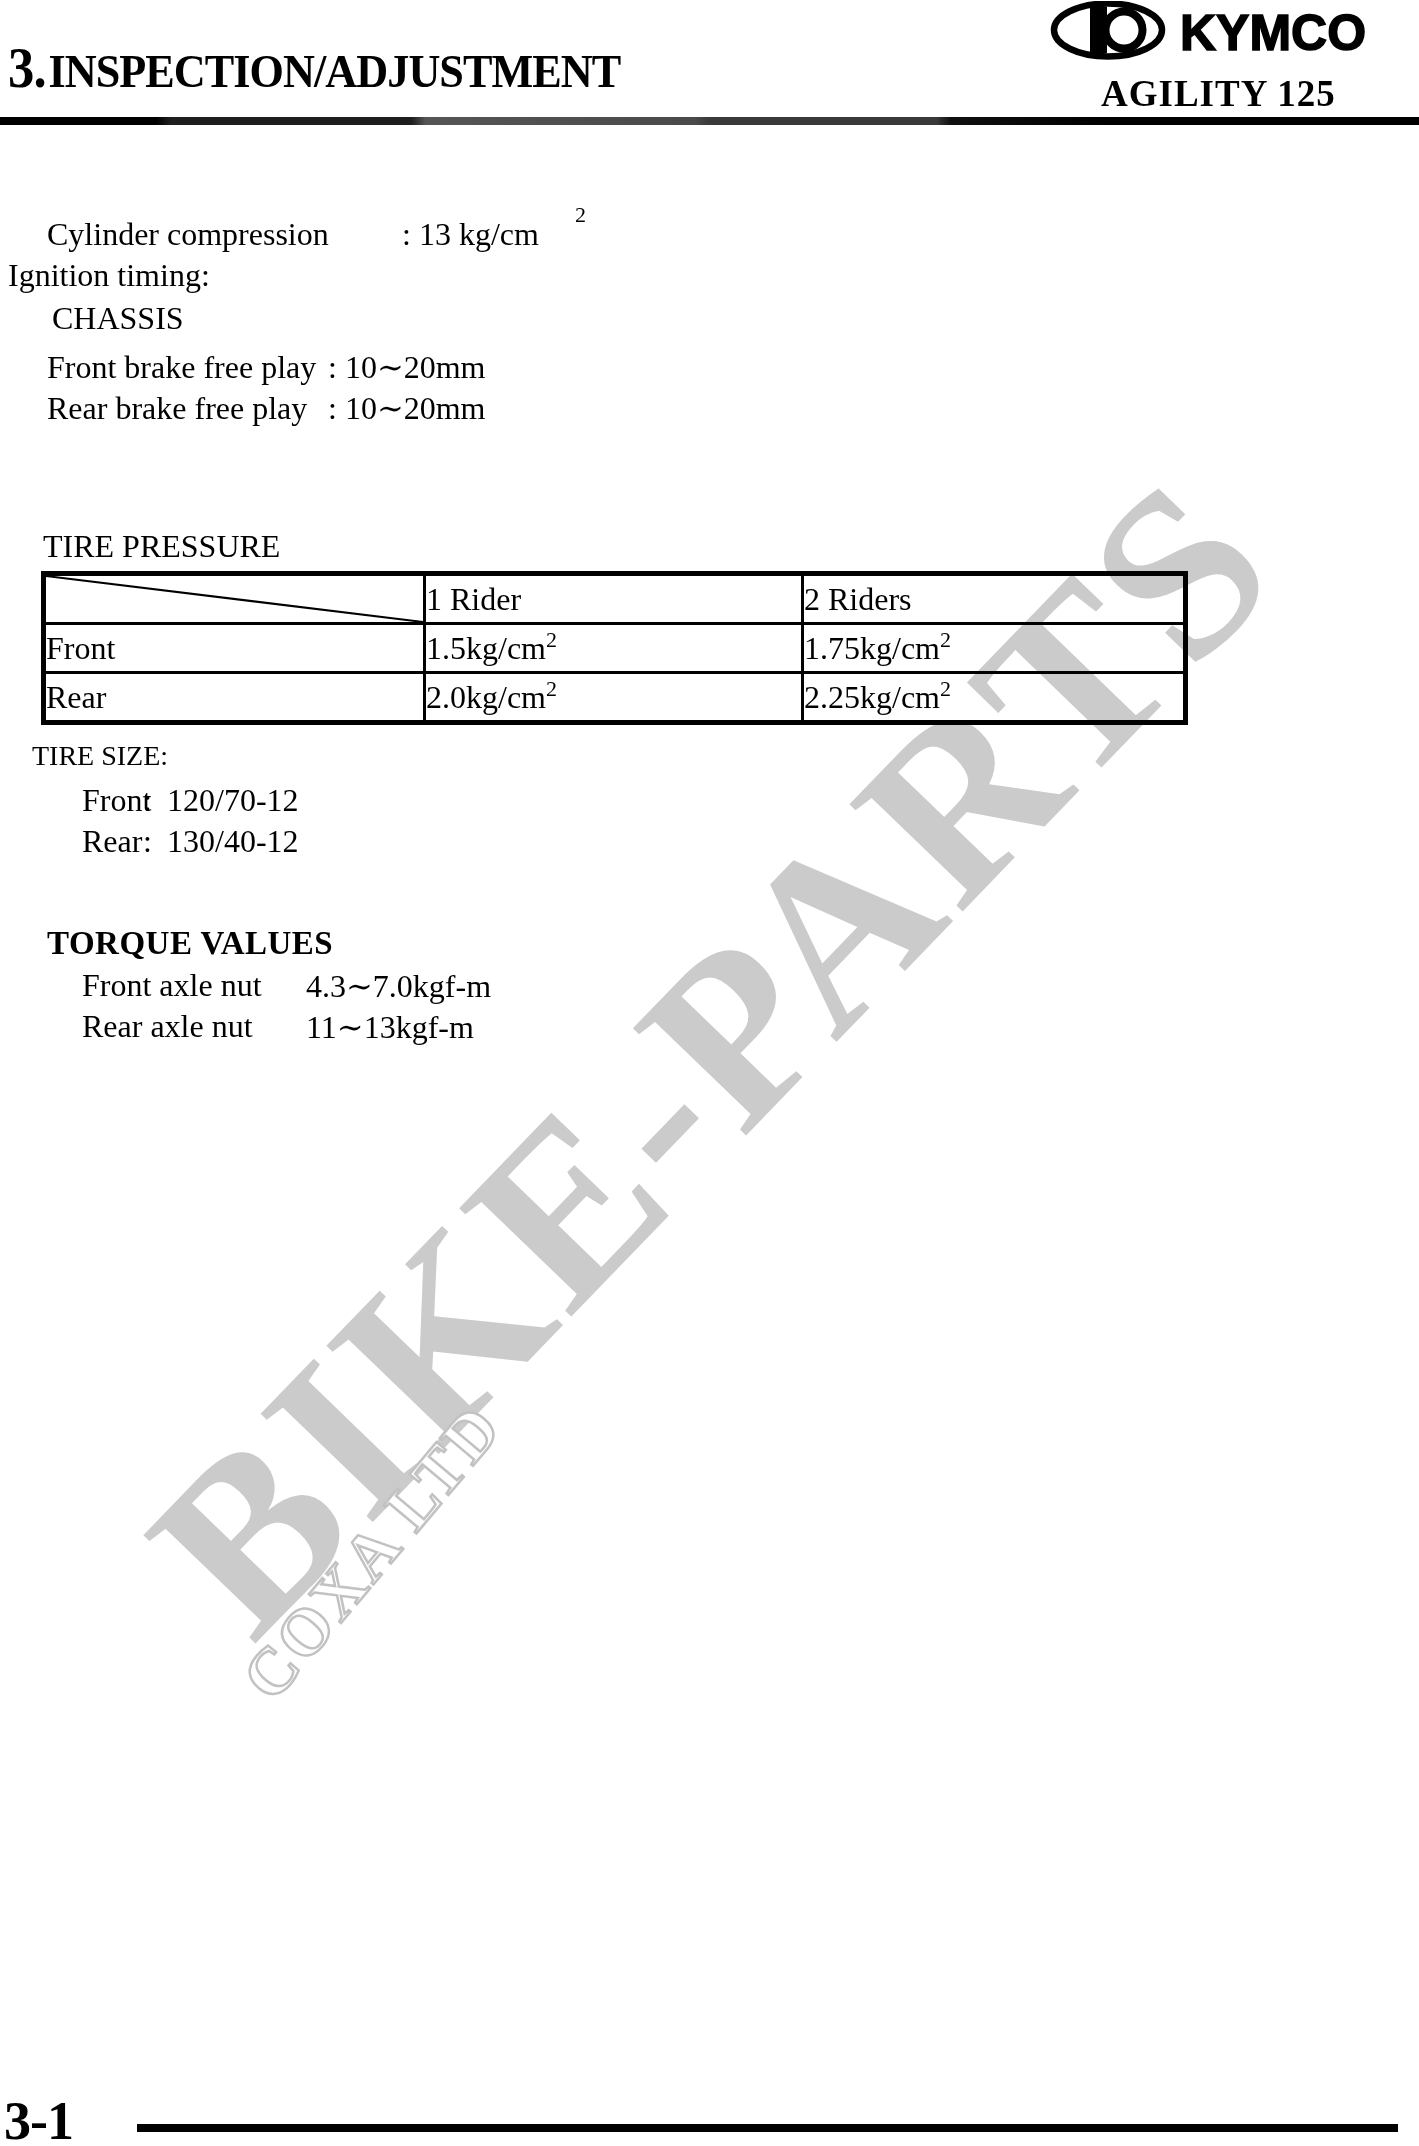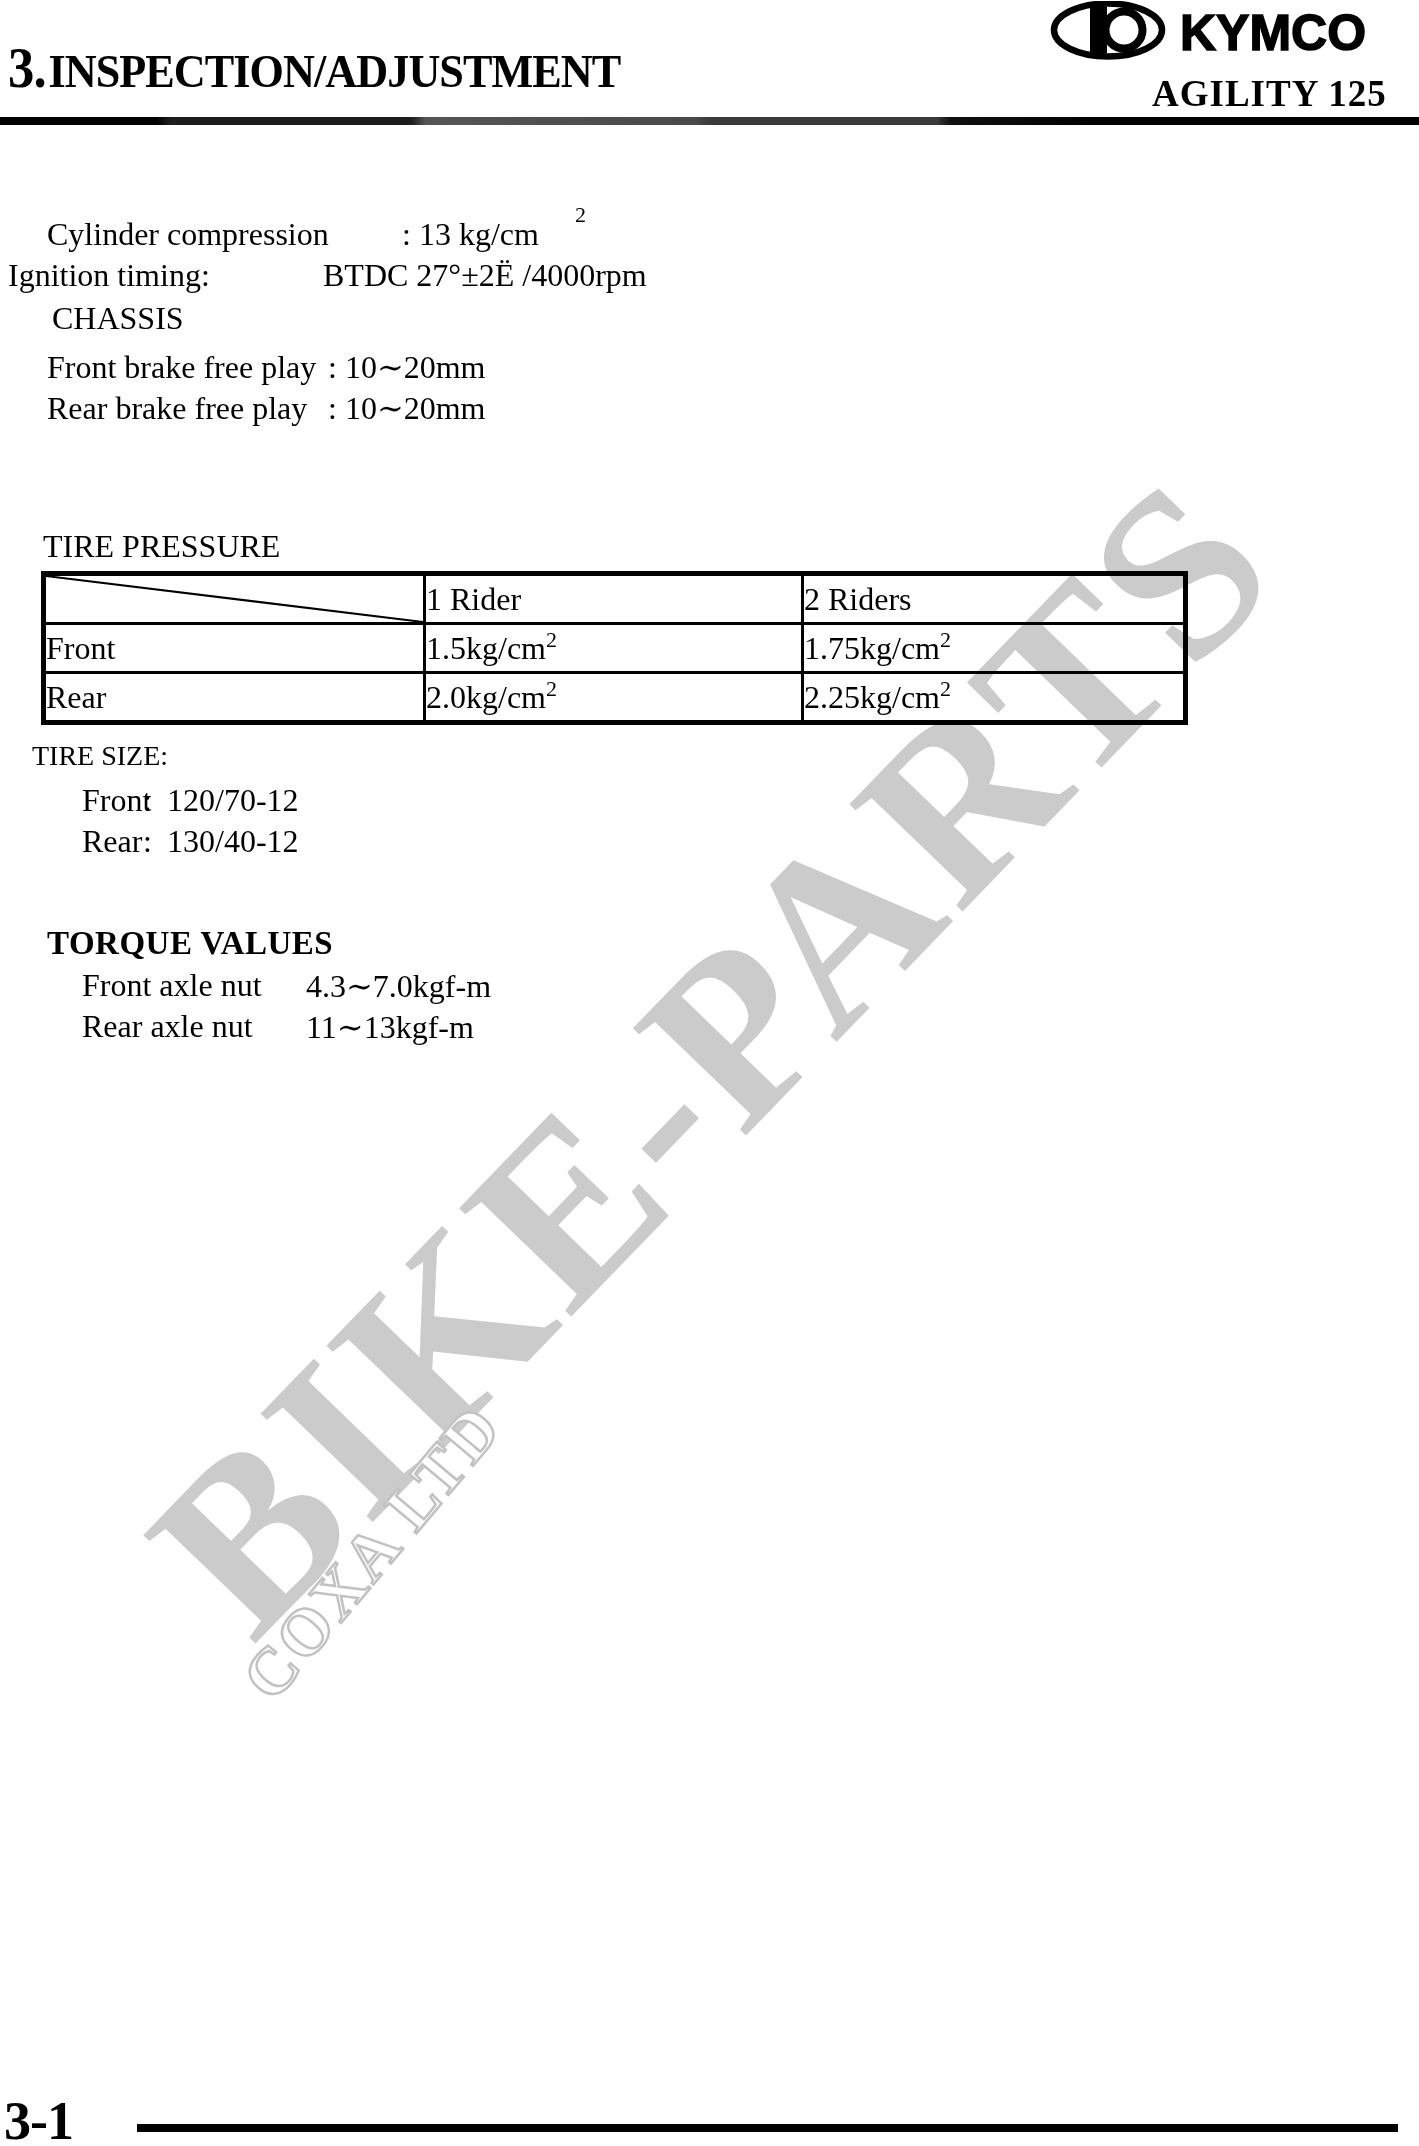--- a/index.html
+++ b/index.html
@@ -23,21 +23,21 @@
   }
 
   
   .hdr-title { left:8px; top:36px; white-space:nowrap; font-weight:bold;
     transform-origin:left bottom; transform:scaleX(0.94); letter-spacing:-1px; }
   .hdr-num   { font-size:56px; }
   .hdr-rest  { font-size:47px; }
   .logo-svg  { left:1050px; top:1px; width:116px; height:62px; }
   .brand-txt { left:1180px; top:4px; font-family:"Liberation Sans","DejaVu Sans",sans-serif;
     font-weight:bold; font-size:50px; letter-spacing:0px; -webkit-text-stroke:1.5px #000; white-space:nowrap; }
-  .model-txt { left:1152px; top:72px; font-weight:bold; font-size:37px; letter-spacing:1px; white-space:nowrap;text-align:right; }
+  .model-txt { left:1101px; top:72px; font-weight:bold; font-size:37px; letter-spacing:1px; white-space:nowrap;text-align:right; }
   .top-rule  { left:0; top:117px; width:1419px; height:8px;
     background:linear-gradient(90deg,#000 0%,#000 11%,#1e1e1e 12%,#1e1e1e 29%,#555 30%,#4a4a4a 49%,#3a3a3a 50%,#3a3a3a 66%,#101010 67%,#000 78%,#000 100%); }
 
   
   .line { display:flex; white-space:pre; font-size:32px; line-height:38px;gap:36px; }
   .l-cyl { left:47px;  top:215px; }
   .l-ign { left:8px;   top:256px; }
   .l-cha { left:52px;  top:299px; font-size:32px; }
   .l-fbr { left:47px;  top:348px; }
   .l-rbr { left:47px;  top:389px; }
@@ -95,21 +95,21 @@
     <circle cx="74" cy="29" r="18.5" fill="none" stroke="#000" stroke-width="8"></circle>
   </svg>
   <div class="abs brand-txt">KYMCO</div>
   <div class="abs model-txt">AGILITY 125</div>
   <div class="abs top-rule"></div>
 
   <div class="abs line l-cyl">
     <span class="lab-cyl">Cylinder compression</span><span>: 13 kg/cm</span><span class="sup">2</span>
   </div>
   <div class="abs line l-ign">
-    <span class="lab-ign">Ignition timing:</span><span>BTDC 27°±2Ë /4000rpm</span>
+    <span class="lab-ign">Ignition timing:</span>
   </div>
   <div class="abs line l-cha">CHASSIS</div>
   <div class="abs line l-fbr">
     <span class="lab-brk">Front brake free play</span><span>: 10∼20mm</span>
   </div>
   <div class="abs line l-rbr">
     <span class="lab-brk">Rear brake free play</span><span>: 10∼20mm</span>
   </div>
 
   <div class="abs tp-head">TIRE PRESSURE</div>

